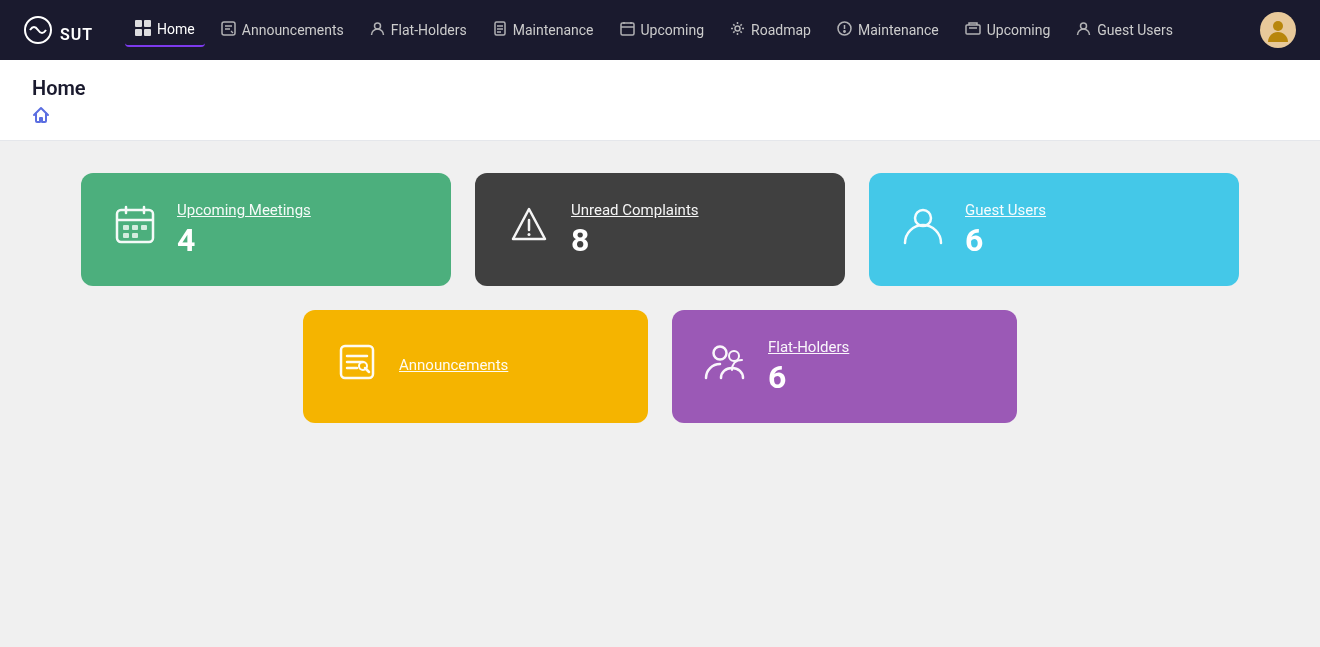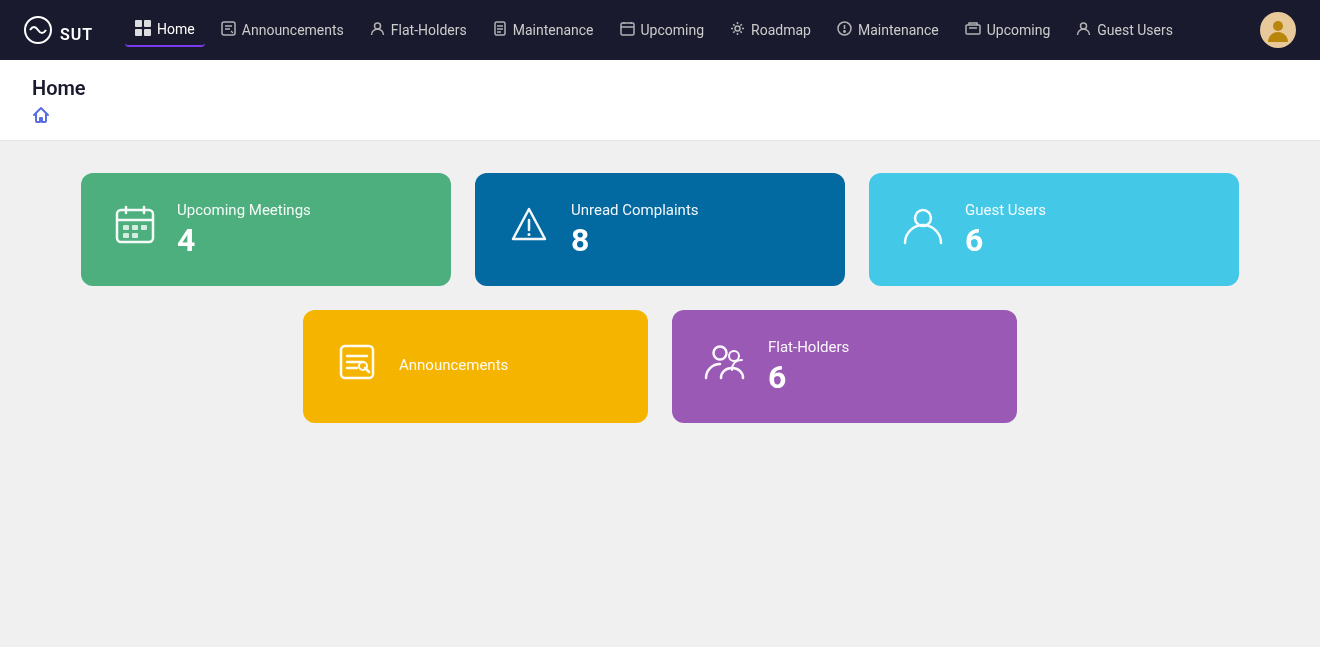--- a/index.html
+++ b/index.html
@@ -106,41 +106,42 @@
       padding: 28px 32px;
       display: flex;
       align-items: center;
       gap: 20px;
       min-width: 280px;
       flex: 1;
       max-width: 370px;
       cursor: pointer;
     }
     .card-green { background: #4CAF7D; }
-    .card-red { background: #0369a1; }
+    .card-red { background: #404040; }
     .card-blue { background: #44c8e8; }
     .card-yellow { background: #f5b400; }
     .card-purple { background: #9b59b6; }
 
     .card-icon {
       font-size: 36px;
       color: white;
       opacity: 0.95;
       flex-shrink: 0;
     }
     .card-info {
       display: flex;
       flex-direction: column;
     }
     .card-label {
       color: white;
       font-size: 15px;
       font-weight: 400;
       margin-bottom: 4px;
       opacity: 0.95;
+      text-decoration: underline;
     }
     .card-value {
       color: white;
       font-size: 32px;
       font-weight: 700;
       line-height: 1.1;
     }
 
     .cards-row-2 {
       display: flex;

